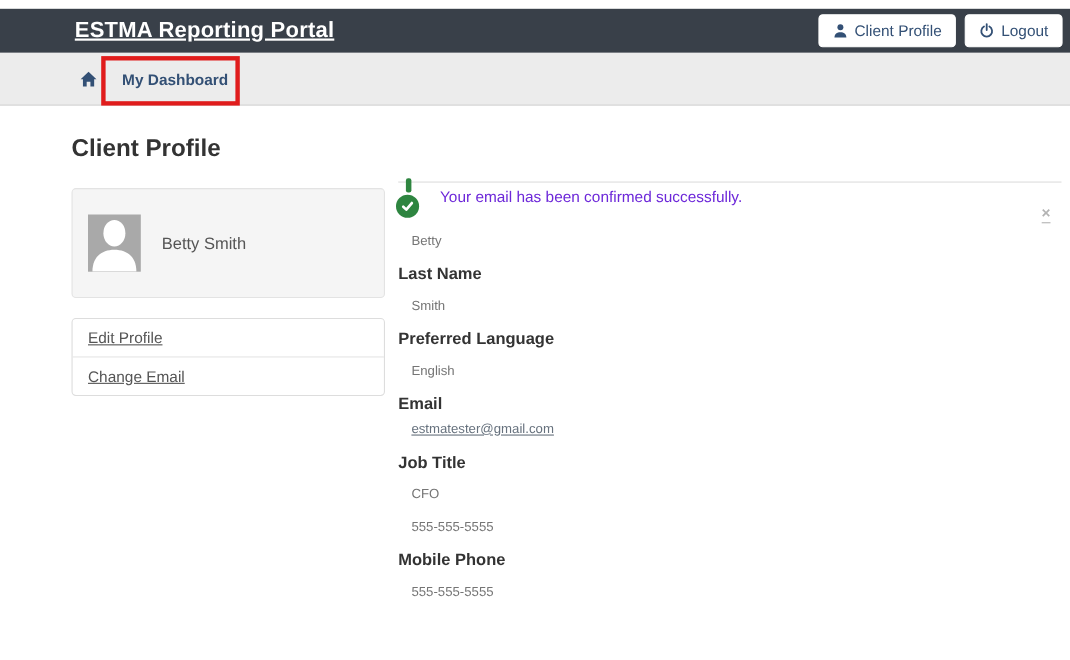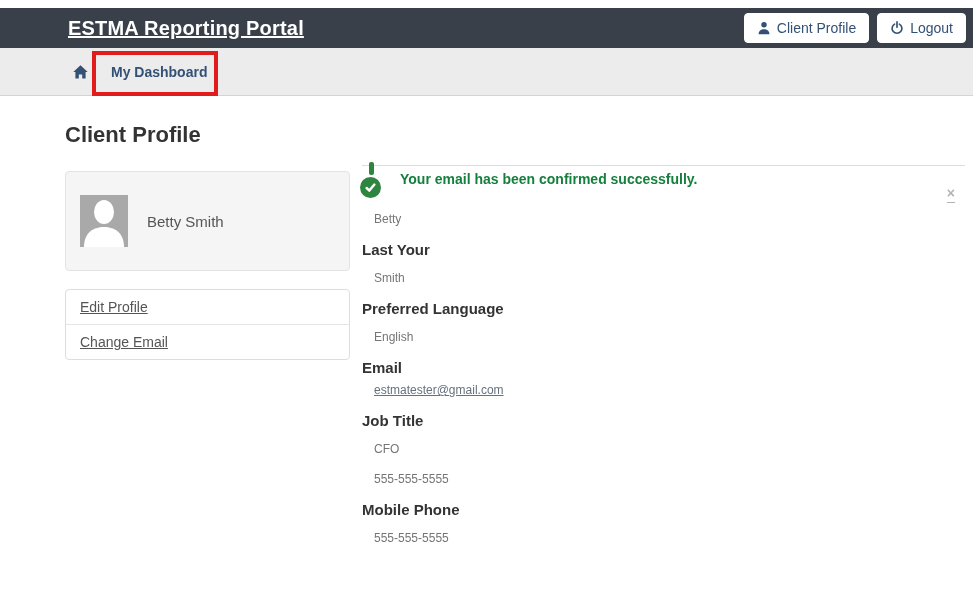--- a/index.html
+++ b/index.html
@@ -74,21 +74,21 @@
     position:relative; border-top:1px solid #ddd; min-height:40px; padding:5px 0 0 38px;
   }
   .alert-icon { position:absolute; left:-2px; top:-4px; width:22px; text-align:center; }
   .alert-icon .bar {
     width:5px; height:13px; background:#2e8540; border-radius:2px; margin:0 auto 2px auto;
   }
   .alert-icon .circle {
     width:21px; height:21px; border-radius:50%; background:#2e8540;
     display:flex; align-items:center; justify-content:center;
   }
-  .alert-msg { font-size:14px; color:#15803d;font-weight:bold; }
+  .alert-msg { font-size:14px; color:#6d28d9; }
   .alert-close {
     position:absolute; right:10px; top:20px; color:#b3b3b3; font-size:14px;
     font-weight:bold; line-height:1; border-bottom:1px solid #b3b3b3;
     padding-bottom:2px; cursor:pointer; text-decoration:none;
   }
 
   .fields { padding-top:5px; }
   .field dt { font-size:15px; font-weight:bold; color:#333; line-height:19px; margin-bottom:10px; }
   .field dd { font-size:12px; color:#757575; line-height:19px; margin-bottom:11px;margin-left:12px; }
   .field.tight dt { margin-bottom:4px; }
@@ -175,21 +175,21 @@
           </div>
           <div class="alert-msg">Your email has been confirmed successfully.</div>
           <a class="alert-close">×</a>
         </div>
 
         <div class="fields">
           <dl class="field">
             <dd>Betty</dd>
           </dl>
           <dl class="field">
-            <dt>Last Your</dt>
+            <dt>Last Name</dt>
             <dd>Smith</dd>
           </dl>
           <dl class="field">
             <dt>Preferred Language</dt>
             <dd>English</dd>
           </dl>
           <dl class="field tight">
             <dt>Email</dt>
             <dd>
               <a>estmatester@gmail.com</a>

